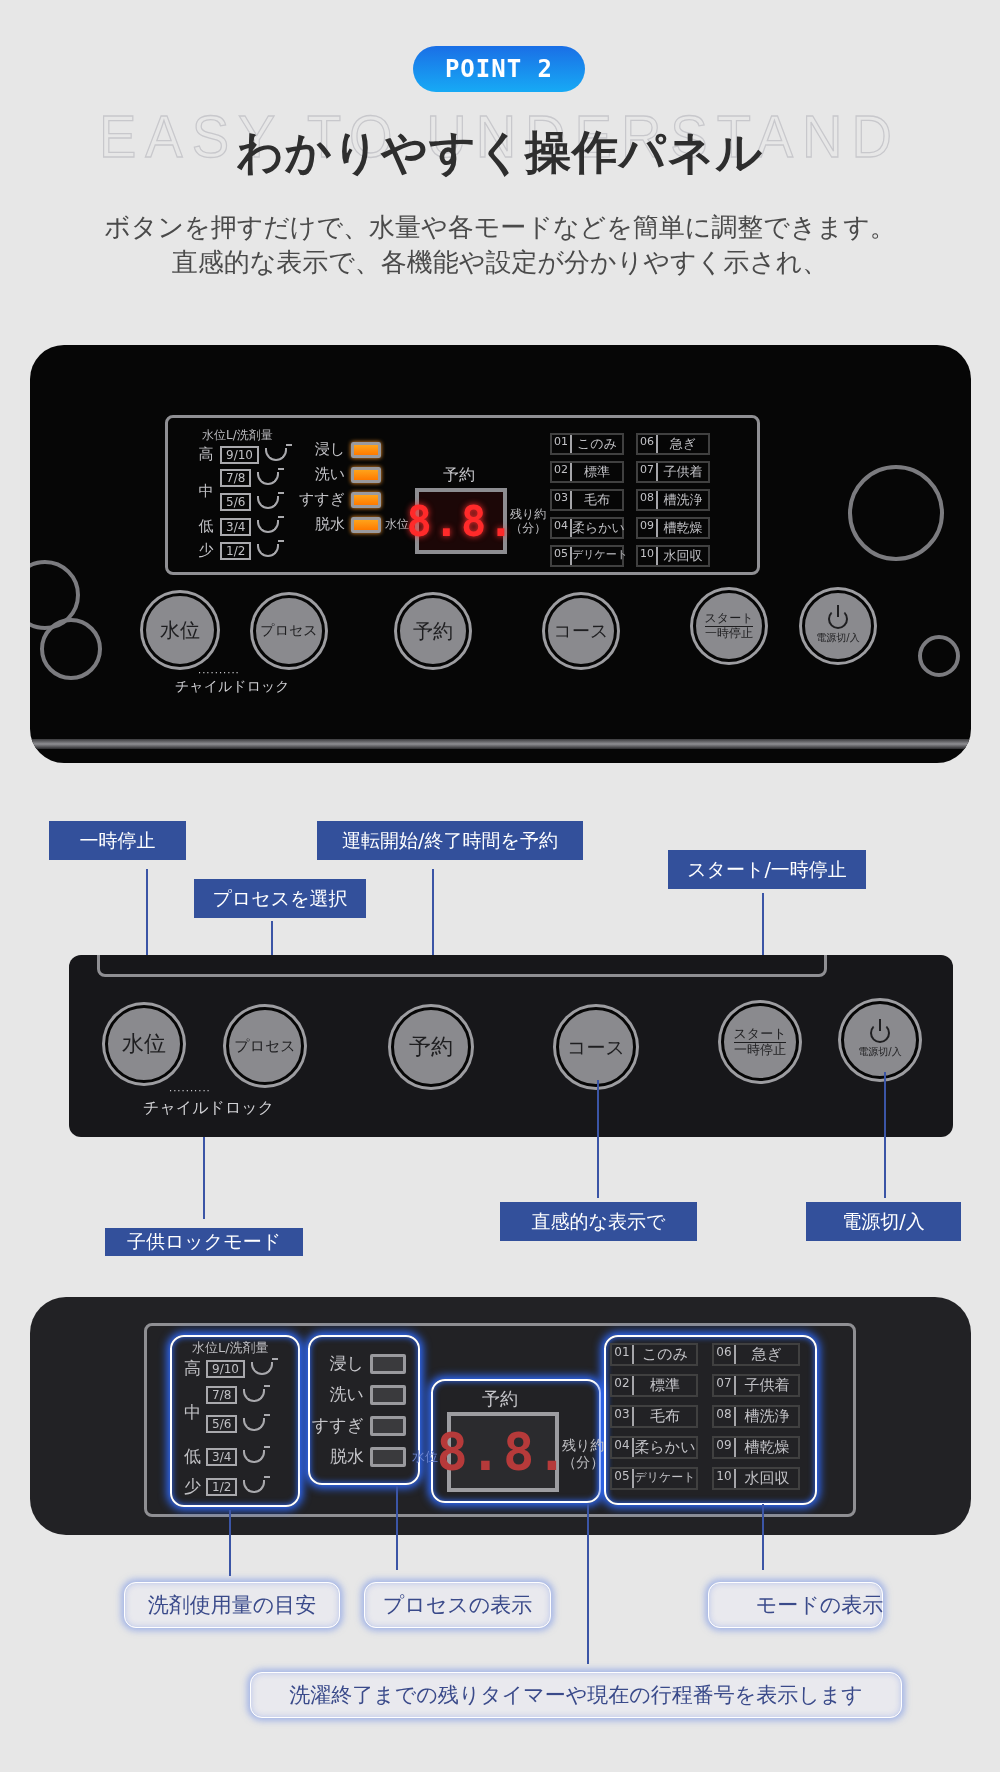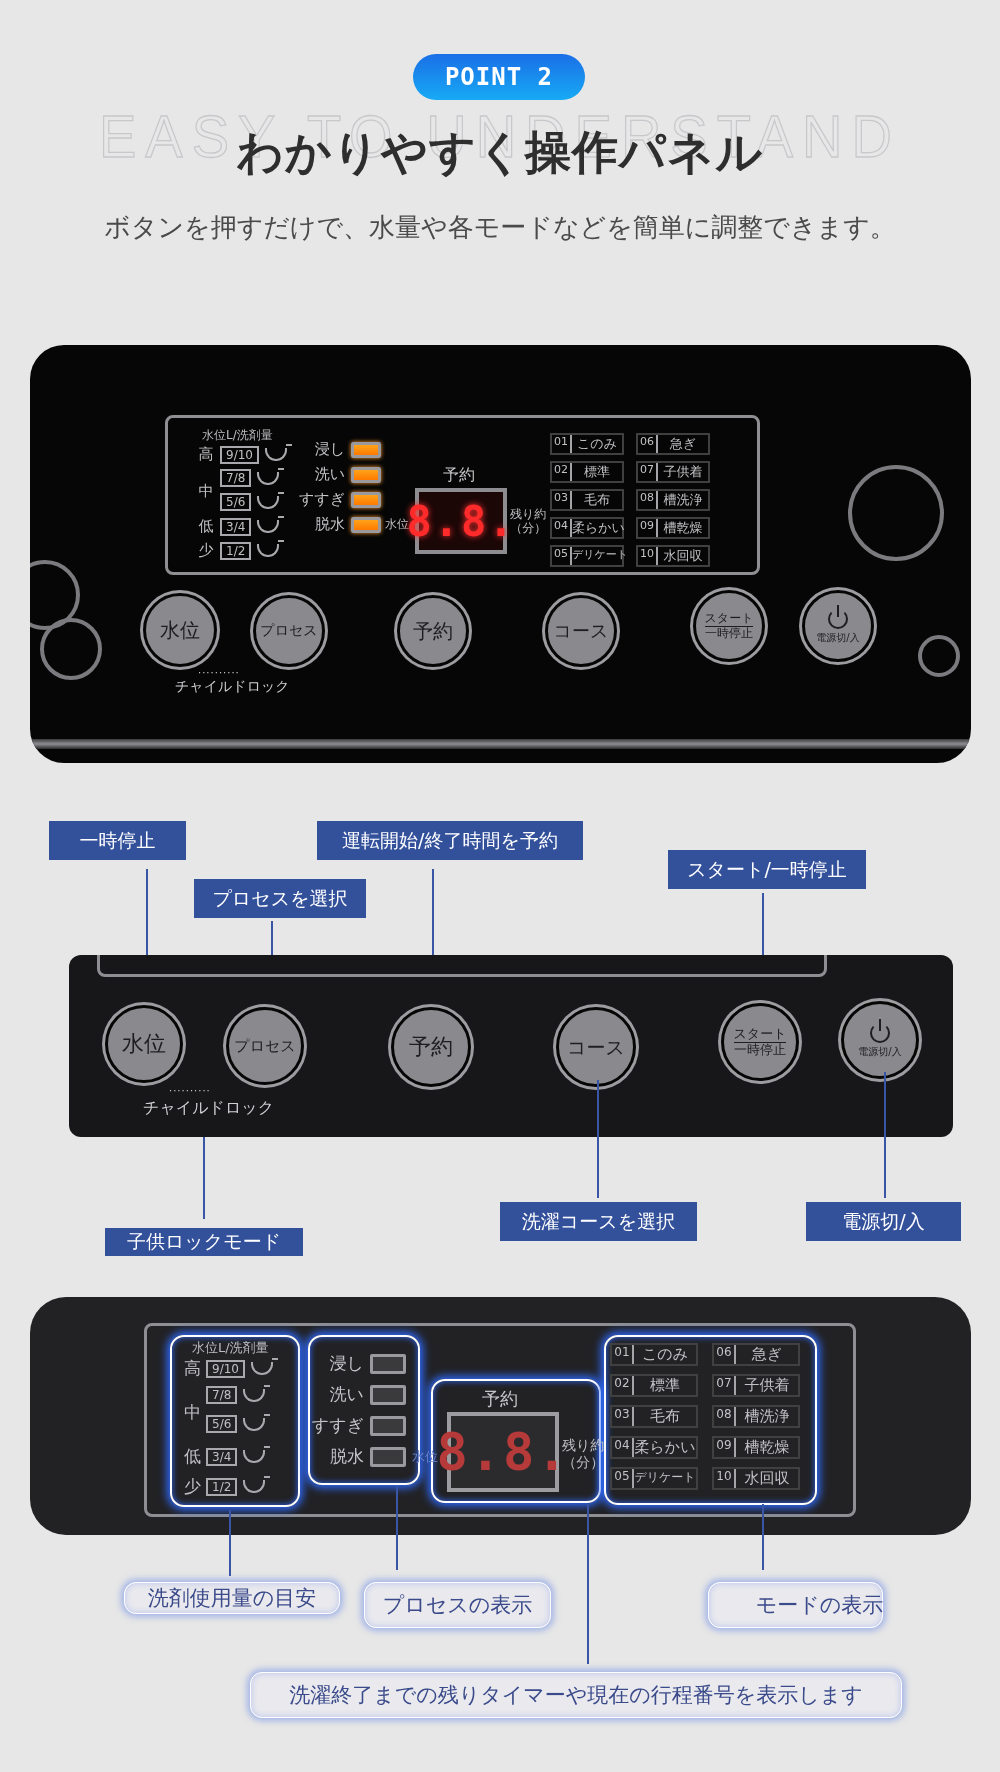--- a/index.html
+++ b/index.html
@@ -1,20 +1,20 @@
 <!DOCTYPE html>
 <html><head>
 <meta charset="utf-8">
 <style>
   * { box-sizing: border-box; margin: 0; padding: 0; }
   body { width: 1000px; height: 1772px; background: #e7e7e7; font-family: "DejaVu Sans", sans-serif; color: #333; position: relative; overflow: hidden; }
   .abs { position: absolute; }
 
   
-  .point-badge { left: 413px; top: 54px; width: 172px; height: 46px; border-radius: 23px; background: linear-gradient(180deg, #1a6fe6 0%, #17aaf5 100%); color: #fff; font-family: "DejaVu Sans Mono", monospace; font-weight: bold; font-size: 24px; display: flex; align-items: center; justify-content: center; letter-spacing: 1px; }
+  .point-badge { left: 413px; top: 46px; width: 172px; height: 46px; border-radius: 23px; background: linear-gradient(180deg, #1a6fe6 0%, #17aaf5 100%); color: #fff; font-family: "DejaVu Sans Mono", monospace; font-weight: bold; font-size: 24px; display: flex; align-items: center; justify-content: center; letter-spacing: 1px; }
   .watermark { left: 0; width: 1000px; top: 104px; text-align: center; font-family: "Liberation Sans", sans-serif; font-size: 56px; letter-spacing: 9px; color: transparent; -webkit-text-stroke: 1.2px #c8c8cc; font-weight: normal; transform: scaleY(1.05); }
   .main-title { left: 0; width: 1000px; top: 122px; text-align: center; font-size: 46px; font-weight: bold; color: #2e2e2e; letter-spacing: 1px; }
   .desc { left: 0; width: 1000px; top: 210px; text-align: center; font-size: 26px; line-height: 35px; color: #4a4a4a; }
 
   
   .photo-panel { left: 30px; top: 345px; width: 941px; height: 418px; background: #060606; border-radius: 34px; overflow: hidden; }
   .mid-panel { left: 69px; top: 955px; width: 884px; height: 182px; background: #17171a; border-radius: 12px; overflow: hidden; }
   .low-panel { left: 30px; top: 1297px; width: 941px; height: 238px; background: #222225; border-radius: 36px; overflow: hidden; }
 
   .frame { position: absolute; border: 3px solid #8f8f93; border-radius: 8px; }
@@ -62,20 +62,21 @@
   .glow { position: absolute; border: 2px solid #fff; border-radius: 14px; box-shadow: 0 0 8px 3px #2f6bff, inset 0 0 6px #2f6bff; }
 </style>
 </head>
 <body>
 
 <div class="abs point-badge">POINT 2</div>
 <div class="abs watermark">EASY TO UNDERSTAND</div>
 <div class="abs main-title">わかりやすく操作パネル</div>
 <div class="abs desc">
   <div>ボタンを押すだけで、水量や各モードなどを簡単に調整できます。</div>
+  <div>直感的な表示で、各機能や設定が分かりやすく示され、</div>
 </div>
 
 <div class="abs photo-panel">
   <div class="frame" style="left:135px;top:70px;width:595px;height:160px;"></div>
 
   <div class="wl-title" style="left:172px;top:82px;">水位L/洗剤量</div>
   <div class="wl-row" style="left:168px;top:100px;">
     <span class="wl-lbl">高</span>
     <span class="wl-box">9/10</span>
     <span class="detergent"></span>
@@ -222,21 +223,21 @@
   </div>
   <div class="cl-dots" style="left:100px;top:130px;">··········</div>
   <div class="cl-label" style="left:74px;top:143px;font-size:16px;">チャイルドロック</div>
 </div>
 
 <div class="vline" style="left:203px;top:1137px;height:82px;"></div>
 <div class="vline" style="left:597px;top:1080px;height:118px;"></div>
 <div class="vline" style="left:884px;top:1072px;height:126px;"></div>
 
 <div class="tag" style="left:105px;top:1228px;width:198px;height:28px;">子供ロックモード</div>
-<div class="tag" style="left:500px;top:1202px;width:197px;height:39px;">洗濯コースを選択</div>
+<div class="tag" style="left:500px;top:1202px;width:197px;height:39px;">直感的な表示で</div>
 <div class="tag" style="left:806px;top:1202px;width:155px;height:39px;">電源切/入</div>
 
 <div class="abs low-panel">
   <div class="frame" style="left:114px;top:26px;width:712px;height:194px;"></div>
 
   <div class="glow" style="left:140px;top:38px;width:130px;height:172px;"></div>
   <div class="glow" style="left:278px;top:38px;width:112px;height:150px;"></div>
   <div class="glow" style="left:401px;top:82px;width:170px;height:124px;"></div>
   <div class="glow" style="left:574px;top:38px;width:213px;height:170px;"></div>
 
@@ -337,16 +338,16 @@
         <span class="mode-name" style="width:62px;">水回収</span>
       </div>
   </div>
 </div>
 
 <div class="vline" style="left:229px;top:1510px;height:66px;"></div>
 <div class="vline" style="left:396px;top:1486px;height:84px;"></div>
 <div class="vline" style="left:587px;top:1504px;height:160px;"></div>
 <div class="vline" style="left:762px;top:1504px;height:66px;"></div>
 
-<div class="pill" style="left:124px;top:1582px;width:216px;height:32px;text-align:right;">洗剤使用量の目安</div>
+<div class="pill" style="left:124px;top:1582px;width:216px;height:46px;text-align:right;">洗剤使用量の目安</div>
 <div class="pill" style="left:364px;top:1582px;width:187px;height:46px;">プロセスの表示</div>
 <div class="pill" style="left:708px;top:1582px;width:175px;height:46px;padding-left:48px;">モードの表示</div>
 <div class="pill" style="left:250px;top:1672px;width:652px;height:46px;">洗濯終了までの残りタイマーや現在の行程番号を表示します</div>
 
 </body></html>

